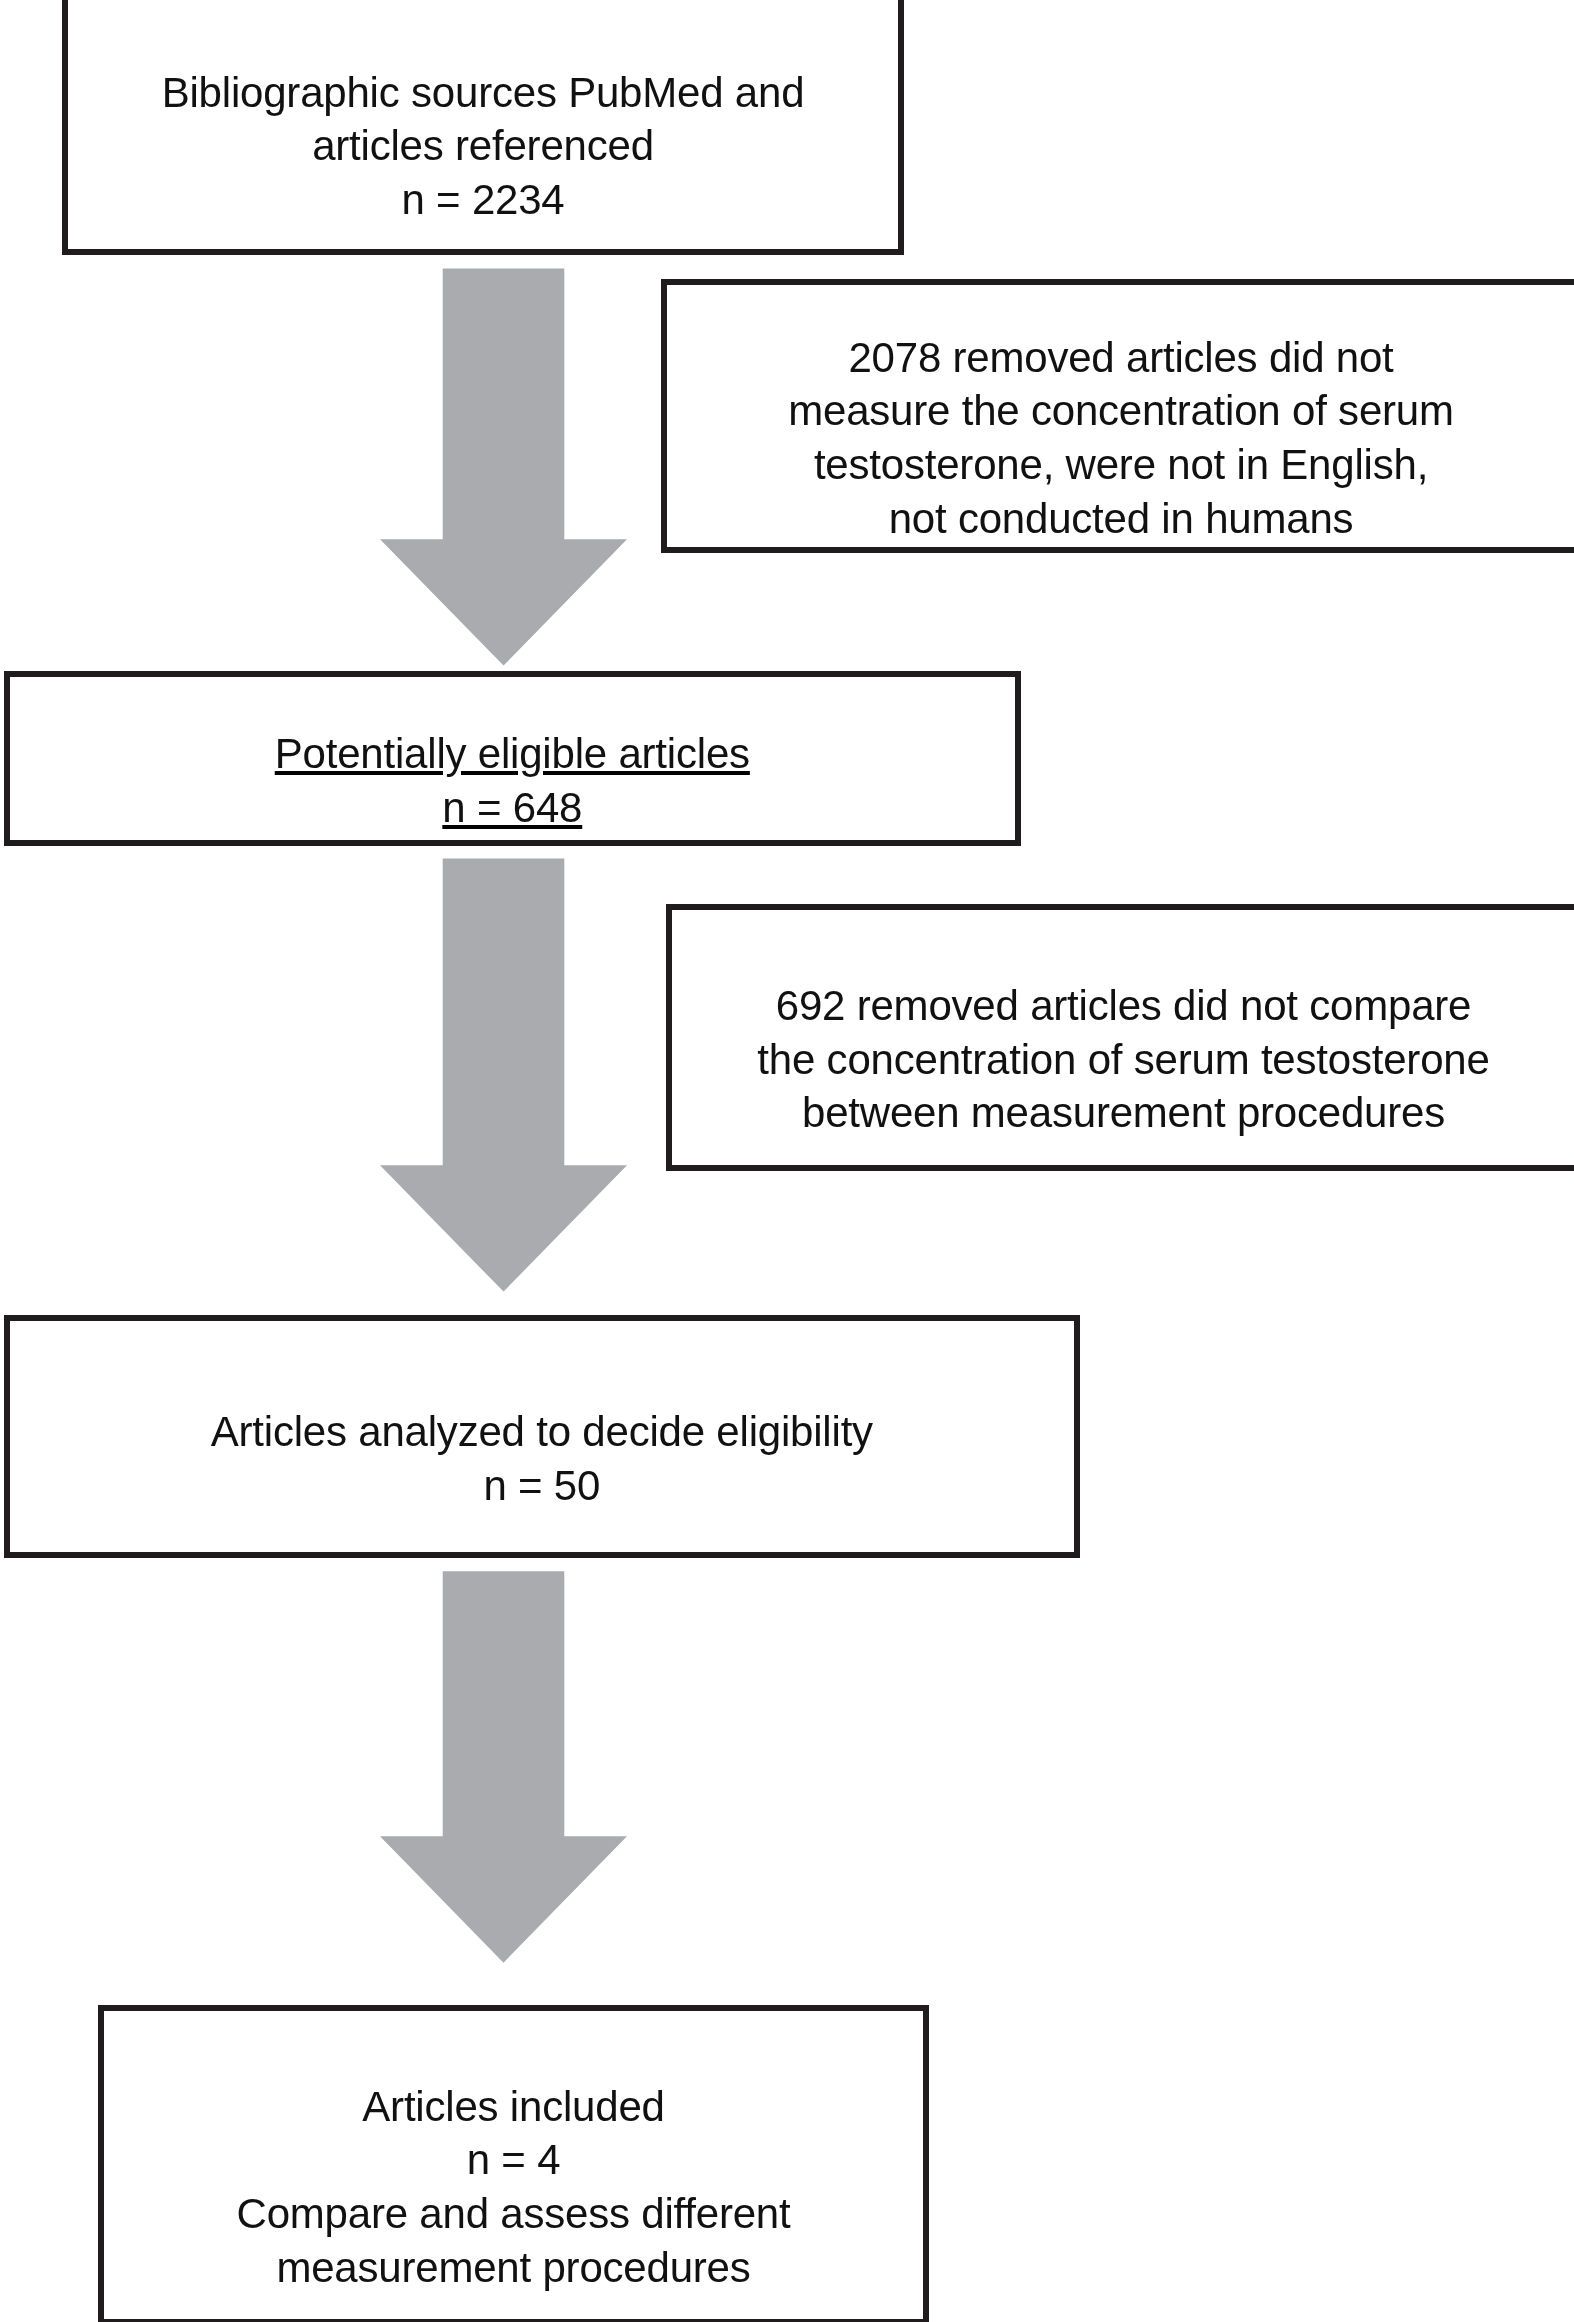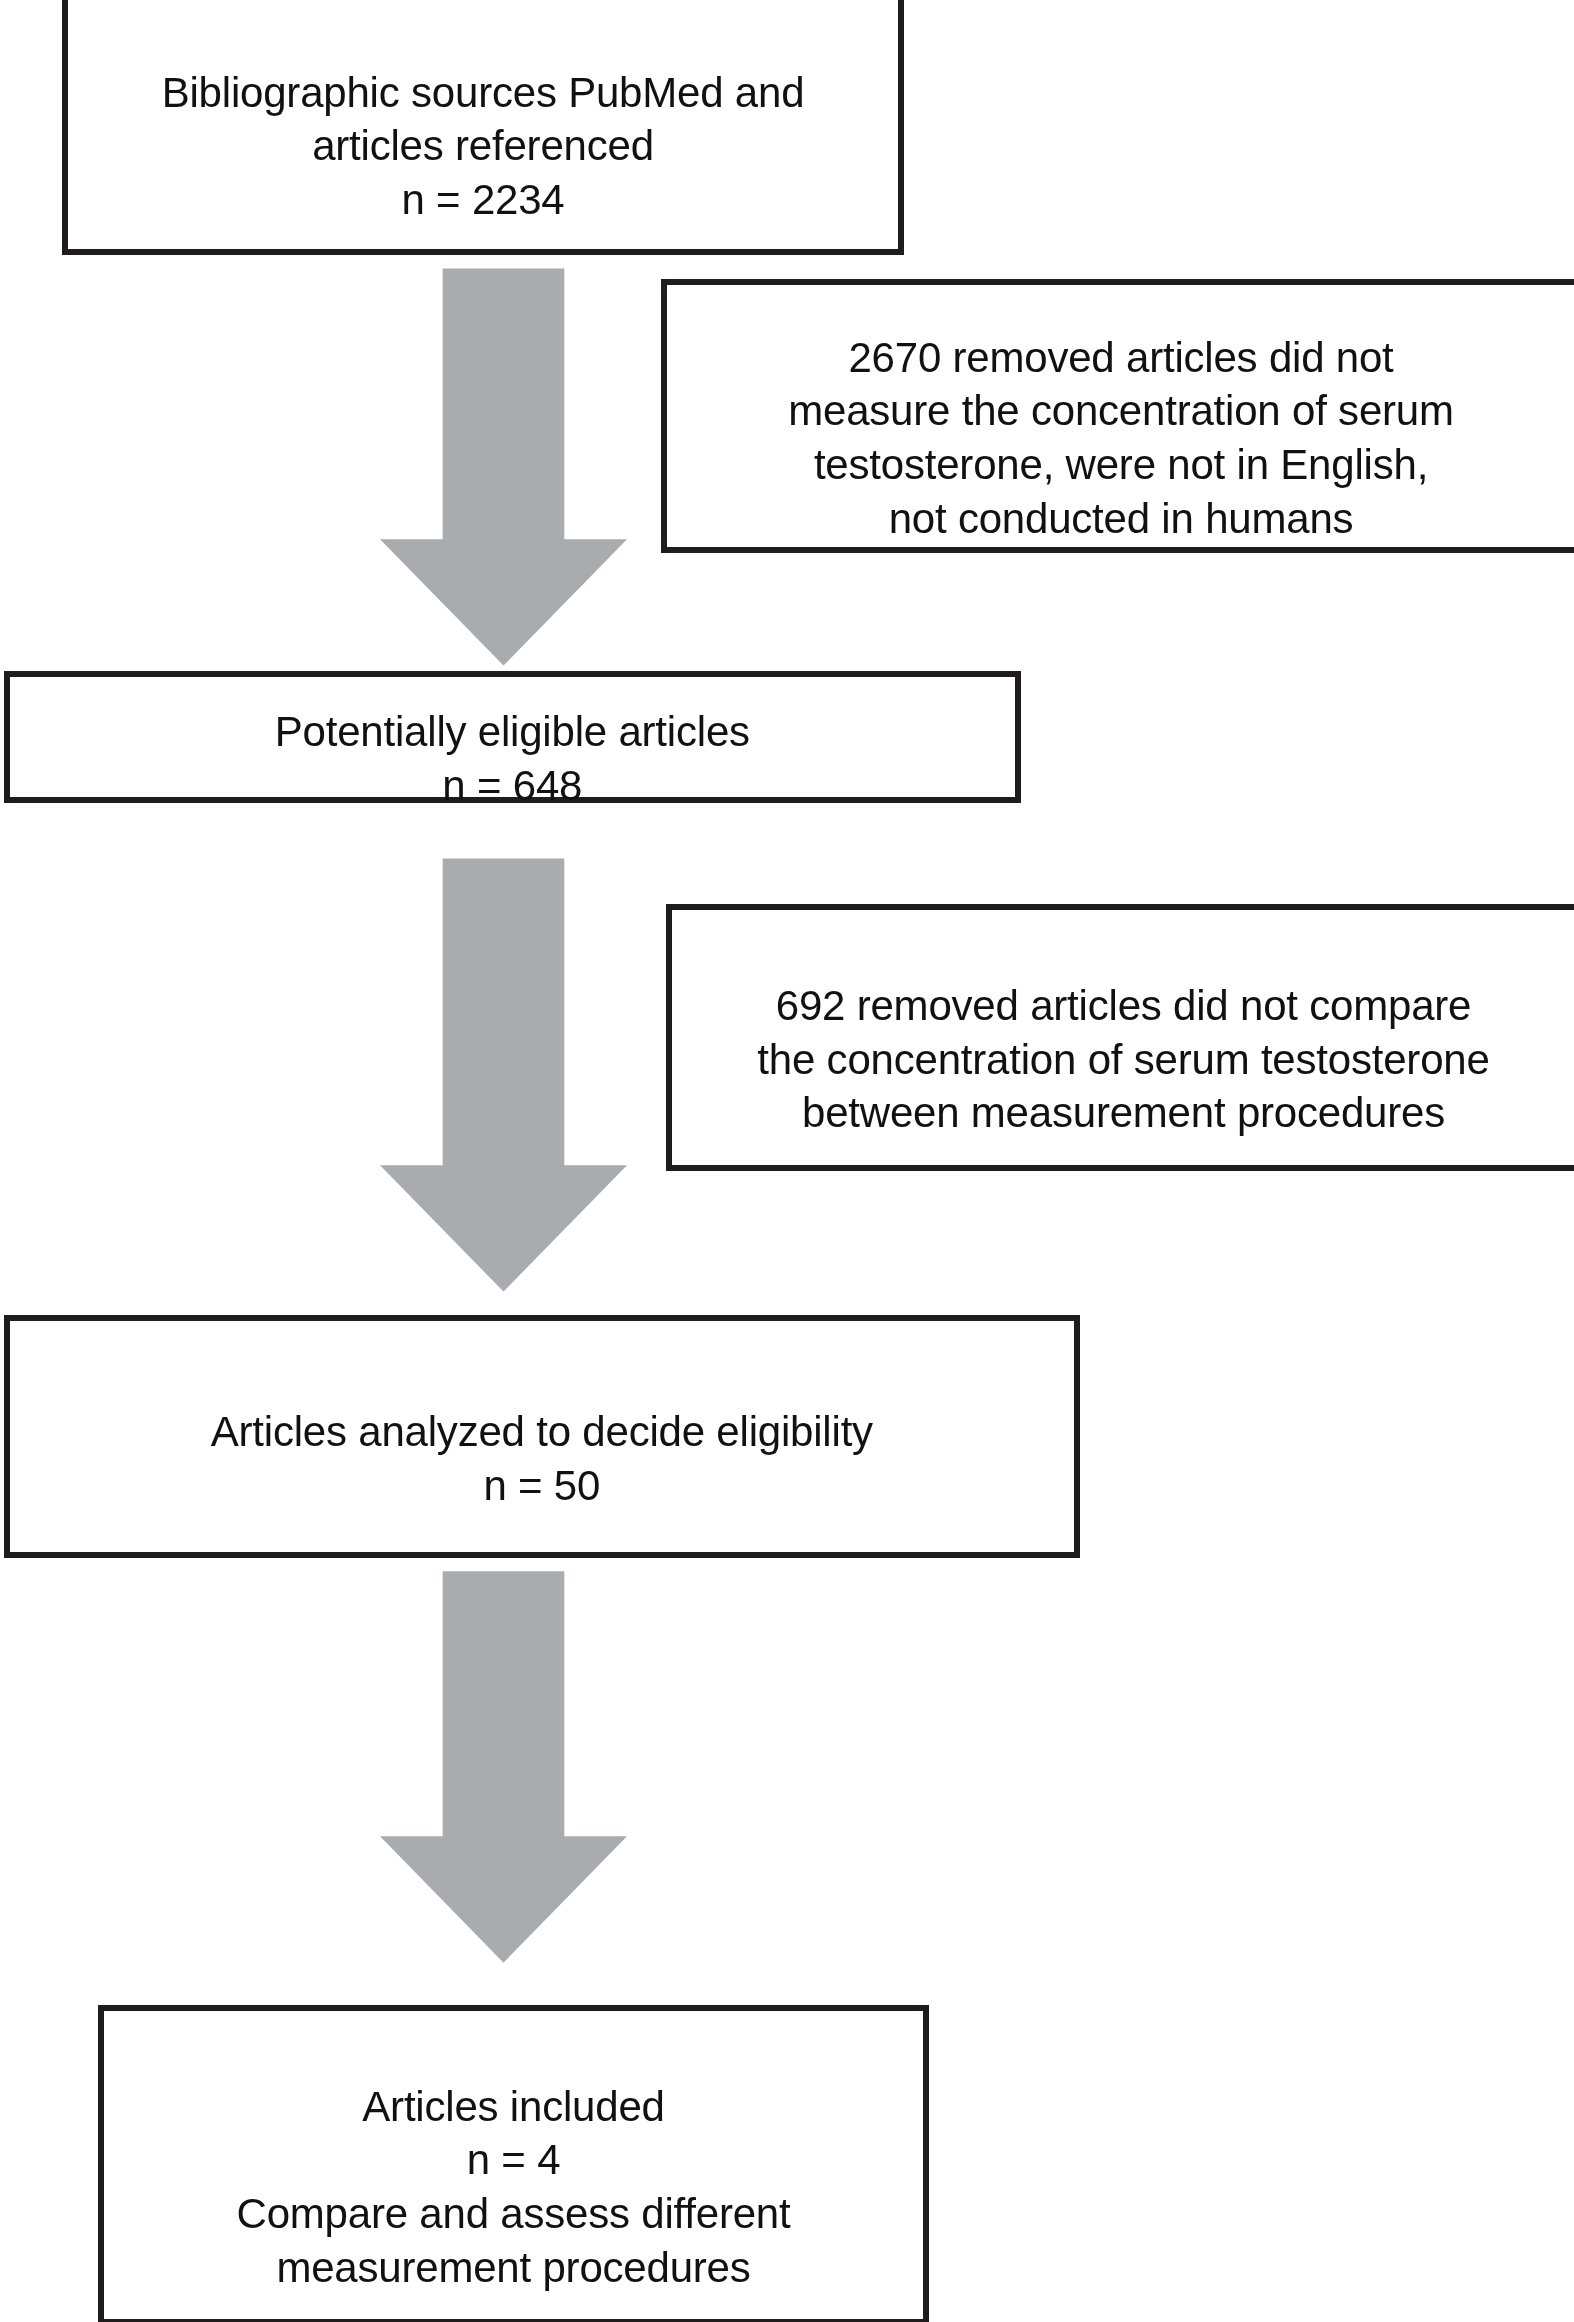--- a/index.html
+++ b/index.html
@@ -55,27 +55,27 @@
 n = 2234</div>
   </div>
 
   <div class="arrow" style="left:380px; top:268px; width:247px; height:398px;">
     <svg width="247" height="398" viewBox="0 0 260 418" xmlns="http://www.w3.org/2000/svg">
       <polygon points="66,0 194,0 194,285 260,285 130,418 0,285 66,285" fill="#a9abae"></polygon>
     </svg>
   </div>
 
   <div class="node-box" style="left:661px; top:279px; width:920px; height:274px;">
-    <div class="node-text">2670 removed articles did not
+    <div class="node-text">2078 removed articles did not
 measure the concentration of serum
 testosterone, were not in English,
 not conducted in humans</div>
   </div>
 
-  <div class="node-box" style="left:3.8px; top:671px; width:1017px; height:132px;">
+  <div class="node-box" style="left:3.8px; top:671px; width:1017px; height:175px;text-decoration:underline;">
     <div class="node-text">Potentially eligible articles
 n = 648</div>
   </div>
 
   <div class="arrow" style="left:380px; top:858px; width:247px; height:434px;">
     <svg width="247" height="434" viewBox="0 0 260 456" xmlns="http://www.w3.org/2000/svg">
       <polygon points="66,0 194,0 194,323 260,323 130,456 0,323 66,323" fill="#a9abae"></polygon>
     </svg>
   </div>
 

